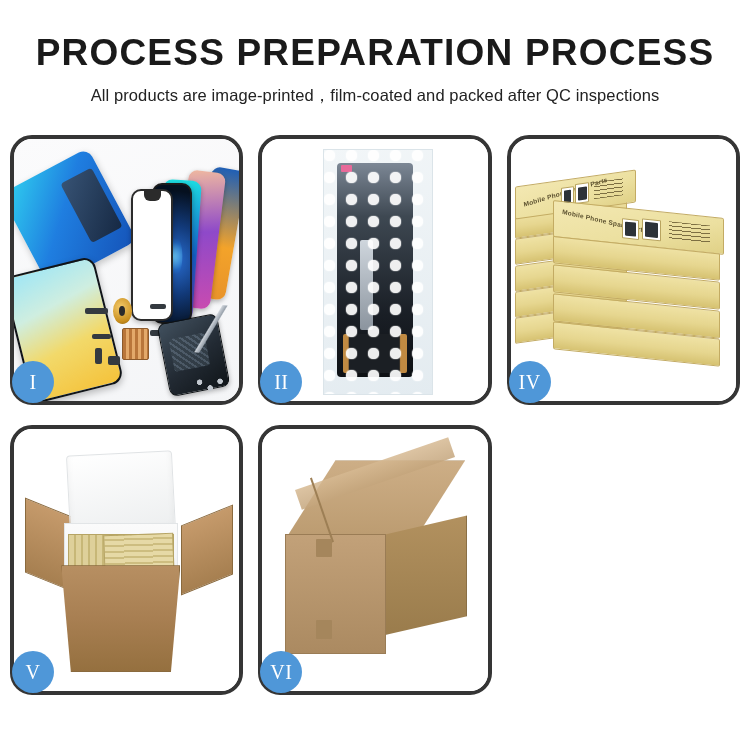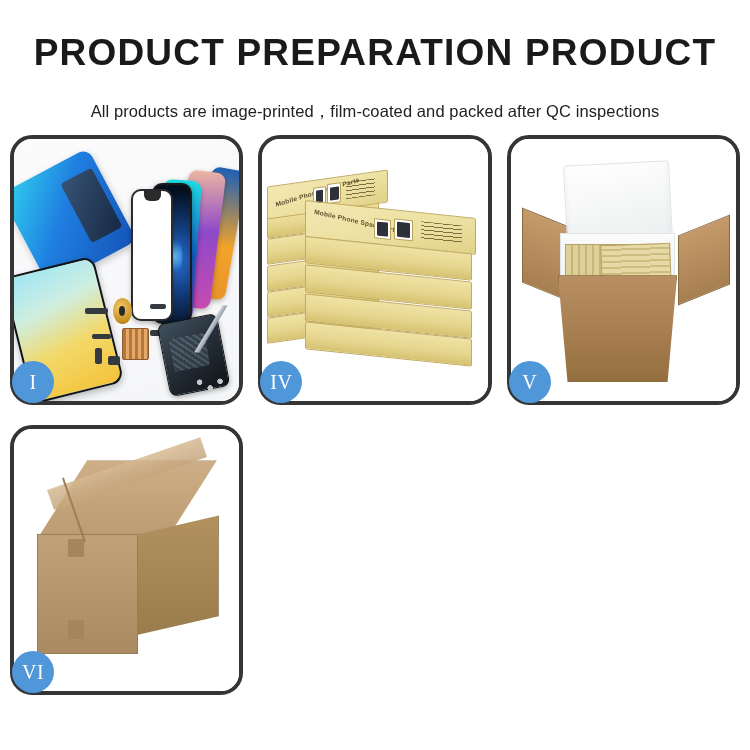--- a/index.html
+++ b/index.html
@@ -10,21 +10,21 @@
   }
   .page{width:750px;height:750px;position:relative;}
 
   
   .header{width:100%;text-align:center;padding-top:34px;box-sizing:border-box;}
   .title{
     font-size:37px;font-weight:700;color:#1a1a1a;letter-spacing:1.2px;
     line-height:1.05;white-space:nowrap;
   }
   .subtitle{
-    font-size:16.5px;color:#222222;margin-top:28px;letter-spacing:.1px;
+    font-size:16.5px;color:#222222;margin-top:12px;letter-spacing:.1px;
     white-space:nowrap;
   }
 
   
   .grid{
     position:absolute;left:10px;top:135px;width:730px;height:560px;
     display:grid;grid-template-columns:repeat(3,1fr);grid-template-rows:repeat(2,1fr);
     column-gap:15px;row-gap:20px;
   }
   .card{
@@ -258,21 +258,21 @@
   }
   .seam{position:absolute;background:#9d7f55;}
   .tab{position:absolute;background:#a5865c;border-radius:1px;}
 </style>
 </head>
 <body>
 
 <div class="page">
 
   <div class="header">
-    <div class="title">PRODUCT PREPARATION PRODUCT</div>
+    <div class="title">PROCESS PREPARATION PROCESS</div>
     <div class="subtitle">All products are image-printed，film-coated and packed after QC inspections</div>
   </div>
 
   <div class="grid">
 
     <div class="card">
       <div class="card-inner p1">
         <div class="blue-screen"></div>
         <div class="lcd-gold"></div>
         <div class="phone-fan">
@@ -294,20 +294,30 @@
           <div class="pt" style="left:46%;top:8%;width:11%;height:5%;"></div>
           <div class="pt" style="left:46%;top:34%;width:12%;height:6%;"></div>
           <div class="backcover"></div>
           <div class="tweezer"></div>
           <div class="screws"></div>
         </div>
       </div>
       <div class="badge">I</div>
     </div>
 
+    <div class="card">
+      <div class="card-inner p2">
+        <div class="bubble-bag">
+          <div class="lcd-in"></div>
+          <div class="pink-tab"></div>
+          <div class="bubbles"></div>
+        </div>
+      </div>
+      <div class="badge">II</div>
+    </div>
 
 
     <div class="card">
       <div class="card-inner p4">
         <div class="stack">
 
           <div class="bx" style="left:0%;top:18%;width:52%;height:11%;transform:skewY(-8deg);"></div>
           <div class="bx" style="left:0%;top:30%;width:52%;height:11%;transform:skewY(-8deg);"></div>
           <div class="bx" style="left:0%;top:42%;width:52%;height:11%;transform:skewY(-8deg);"></div>
           <div class="bx" style="left:0%;top:54%;width:52%;height:11%;transform:skewY(-8deg);"></div>

